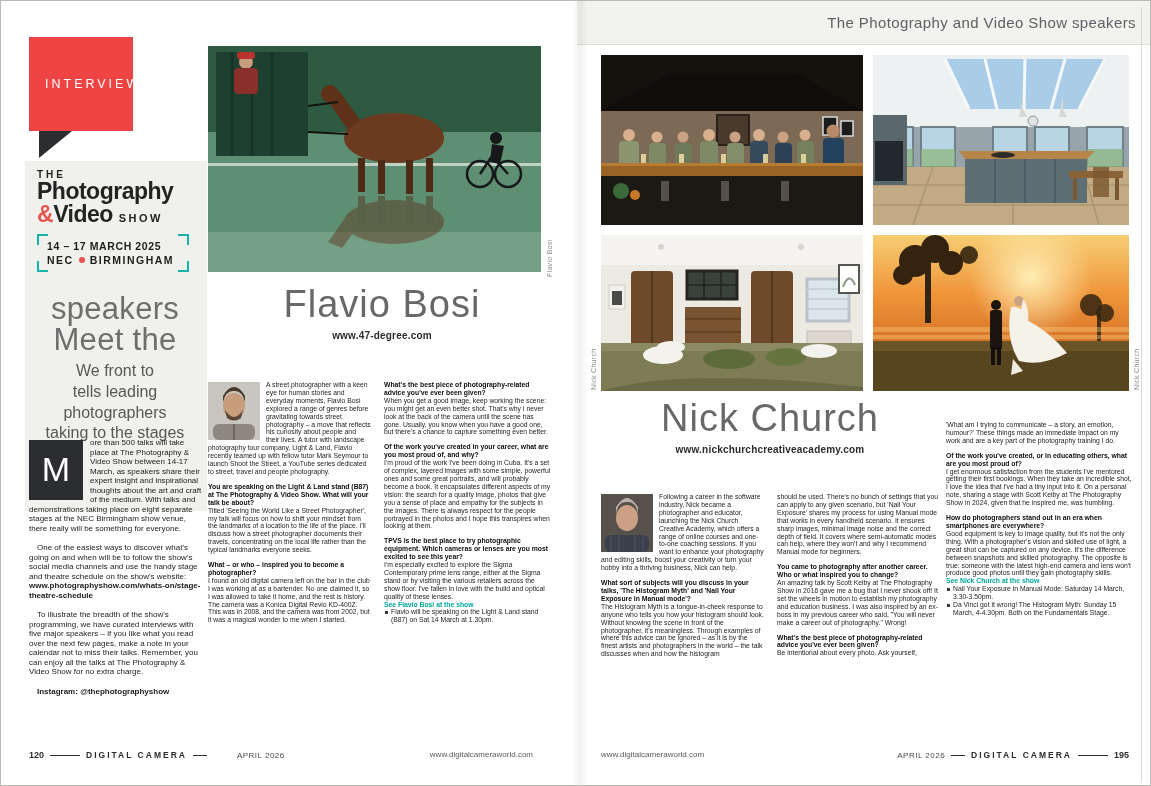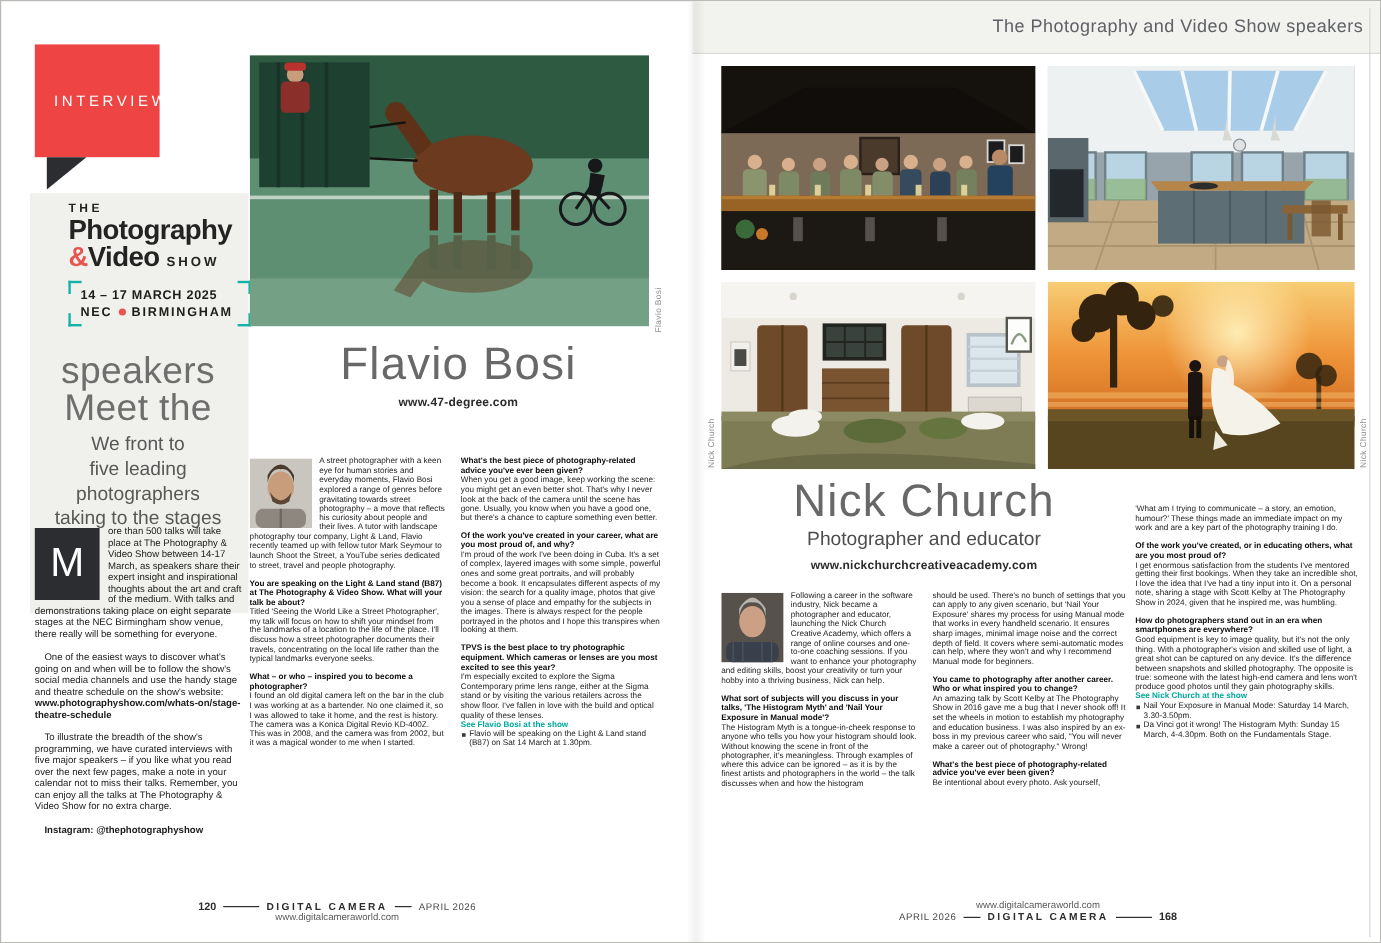--- a/index.html
+++ b/index.html
@@ -18,21 +18,21 @@
   
   .badge{position:absolute;left:28px;top:36px;width:104px;height:94px;background:#ef4444;}
   .badge span{position:absolute;left:16px;top:40px;color:#fff;font-size:12.5px;letter-spacing:3px;}
   .badge-tail{position:absolute;left:38px;top:130px;width:0;height:0;
               border-top:27px solid #2b2d31;border-right:33px solid transparent;}
 
   
   .rail-panel{position:absolute;left:24px;top:160px;width:182px;height:350px;background:#f0f0ec;}
 
   
-  .logo{position:absolute;left:36px;top:168px;width:162px;margin-left:20px;}
+  .logo{position:absolute;left:36px;top:168px;width:162px;}
   .logo-the{font-size:10px;font-weight:bold;letter-spacing:3px;color:#232323;}
   .logo-w1{font-size:23px;font-weight:bold;color:#232323;letter-spacing:-.5px;line-height:1.02;}
   .logo-l2{font-size:23px;font-weight:bold;color:#232323;letter-spacing:-.5px;line-height:1.02;}
   .logo-amp{color:#e8544e;}
   .logo-show{font-size:11px;font-weight:bold;letter-spacing:2.5px;color:#232323;}
   .dates-box{position:relative;margin-top:7px;padding:6px 10px;width:152px;}
   .corner{position:absolute;width:11px;height:11px;}
   .c-tl{left:0;top:0;border-left:2px solid #14b3a9;border-top:2px solid #14b3a9;}
   .c-tr{right:0;top:0;border-right:2px solid #14b3a9;border-top:2px solid #14b3a9;}
   .c-bl{left:0;bottom:0;border-left:2px solid #14b3a9;border-bottom:2px solid #14b3a9;}
@@ -47,27 +47,27 @@
   .rail-sub{position:absolute;left:28px;top:360px;width:172px;text-align:center;
             font-size:16px;color:#585858;line-height:1.3;}
   .rail-body{position:absolute;left:28px;top:437px;width:174px;font-size:8px;line-height:9.5px;color:#1c1c1c;}
   .dropcap{float:left;width:54px;height:60px;background:#2b2d31;color:#fff;margin:2px 7px 3px 0;
            display:flex;align-items:center;justify-content:center;font-size:34px;font-weight:300;}
   .rail-body p{margin:0;}
   .rail-body p + p{text-indent:8px;margin-top:10px;}
   .b{font-weight:bold;}
 
   
-  .footer{position:absolute;top:749px;display:flex;align-items:center;font-size:8.5px;color:#2c2c2c;flex-direction:column;}
+  .footer{position:absolute;top:749px;display:flex;align-items:flex-start;font-size:8.5px;color:#2c2c2c;}
   .footer-left{left:28px;width:504px;justify-content:space-between;}
   .footer-right{left:600px;width:528px;justify-content:space-between;}
   .fgroup{display:flex;align-items:center;gap:6px;}
   .fpage{font-weight:bold;font-size:9px;}
   .fbrand{font-weight:bold;letter-spacing:2px;font-size:8.5px;}
-  .fissue{color:#4a4a4a;font-size:8px;letter-spacing:.5px;}
+  .fissue{color:#4a4a4a;font-size:8px;letter-spacing:.5px;margin-left:24px;}
   .fsite{color:#5a5a5a;font-size:8px;}
   .rule-l{width:30px;height:1px;background:#2c2c2c;}
   .rule-s{width:14px;height:1px;background:#2c2c2c;}
 
   
   .person-head{position:absolute;text-align:center;}
   .p-name{font-size:38px;font-weight:100;color:#686868;letter-spacing:1px;line-height:1;}
   .p-role{font-size:16px;color:#4d4d4d;margin-top:4px;}
   .p-url{font-size:10px;font-weight:bold;color:#2b2b2b;margin-top:7px;letter-spacing:.2px;}
   .col{position:absolute;font-size:6.8px;line-height:7.9px;color:#1c1c1c;overflow:hidden;}
@@ -123,21 +123,21 @@
       </div>
     </div>
   </div>
 
   <div class="rail-title">
     <div>speakers</div>
     <div>Meet the</div>
   </div>
   <div class="rail-sub">
     <div>We front to</div>
-    <div>five leading</div>
+    <div>tells leading</div>
     <div>photographers</div>
     <div>taking to the stages</div>
   </div>
 
   <div class="rail-body">
     <div class="dropcap">M</div>
     <p>ore than 500 talks will take place at The Photography &amp; Video Show between 14-17 March, as speakers share their expert insight and inspirational thoughts about the art and craft of the medium. With talks and demonstrations taking place on eight separate stages at the NEC Birmingham show venue, there really will be something for everyone.</p>
     <p><span>One of the easiest ways to discover what's going on and when will be to follow the show's social media channels and use the handy stage and theatre schedule on the show's website: </span><span class="b">www.photographyshow.com/whats-on/stage-theatre-schedule</span></p>
     <p>To illustrate the breadth of the show's programming, we have curated interviews with five major speakers – if you like what you read over the next few pages, make a note in your calendar not to miss their talks. Remember, you can enjoy all the talks at The Photography &amp; Video Show for no extra charge.</p>
     <p><span class="b">Instagram: </span><span class="b">@thephotographyshow</span></p>
@@ -153,21 +153,21 @@
     </div>
     <span class="fsite">www.digitalcameraworld.com</span>
   </div>
   <div class="footer footer-right">
     <span class="fsite">www.digitalcameraworld.com</span>
     <div class="fgroup">
       <span class="fissue">APRIL 2026</span>
       <span class="rule-s"></span>
       <span class="fbrand">DIGITAL CAMERA</span>
       <span class="rule-l"></span>
-      <span class="fpage">168</span>
+      <span class="fpage">195</span>
     </div>
   </div>
 
   <div class="main-photo">
     <svg width="333" height="226" viewBox="0 0 333 226">
       <rect width="333" height="226" fill="#5f8f72"></rect>
       <rect width="333" height="86" fill="#2e5a41"></rect>
       <rect y="186" width="333" height="40" fill="#74a085"></rect>
       <rect y="117" width="333" height="3" fill="#dfe8df" opacity=".75"></rect>
       <rect x="8" y="6" width="92" height="104" fill="#1e4030"></rect>
@@ -436,21 +436,20 @@
         <path d="M138 72 Q150 70 152 84 Q176 96 194 118 Q168 132 146 126 Q132 104 138 72 Z" fill="#f5f2ea"></path>
         <path d="M140 124 L150 136 L138 140 Z" fill="#efece2"></path>
       </svg>
     </div>
   </div>
   <span class="vcredit" style="left:589px;top:389px;">Nick Church</span>
   <span class="vcredit" style="left:1132px;top:389px;">Nick Church</span>
 
   <div class="person-head" style="left:600px;top:398px;width:338px;">
     <div class="p-name">Nick Church</div>
-    <div class="p-role">Photographer and educator</div>
     <div class="p-url">www.nickchurchcreativeacademy.com</div>
   </div>
 
   <div class="col" style="left:600px;top:492px;width:164px;max-height:254px;">
     <div class="portrait">
       <svg width="52" height="58" viewBox="0 0 52 58">
         <rect width="52" height="58" fill="#56514b"></rect>
         <ellipse cx="26" cy="24" rx="11" ry="13" fill="#cba084"></ellipse>
         <path d="M15 20 Q17 7 26 8 Q35 7 37 20 L37 13 Q31 4 26 4 Q21 4 15 13 Z" fill="#b8b3ab"></path>
         <rect x="4" y="41" width="44" height="17" rx="6" fill="#39404c"></rect>

